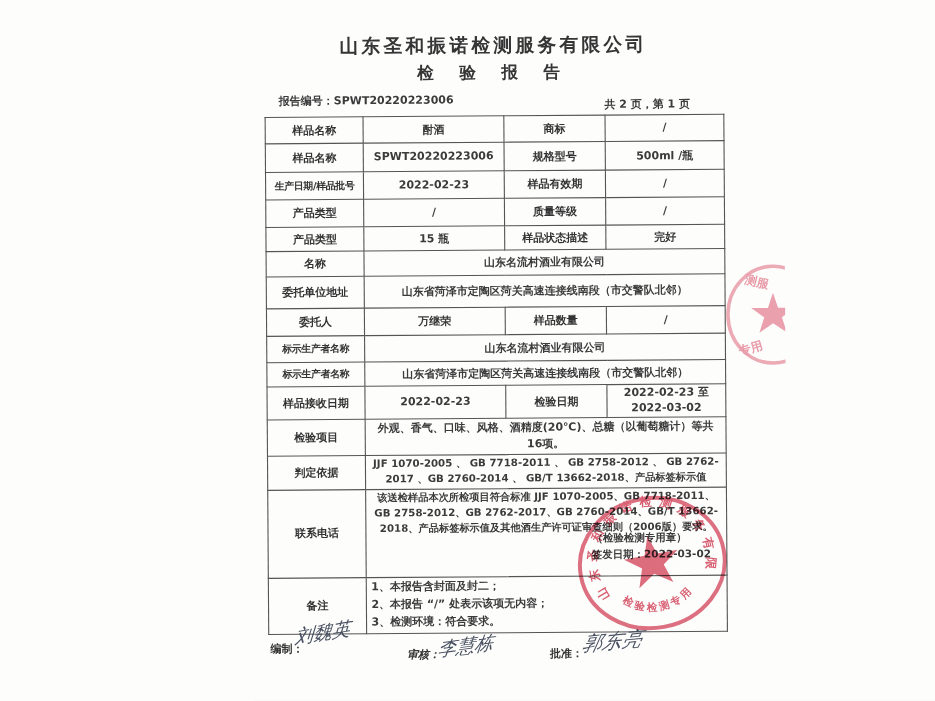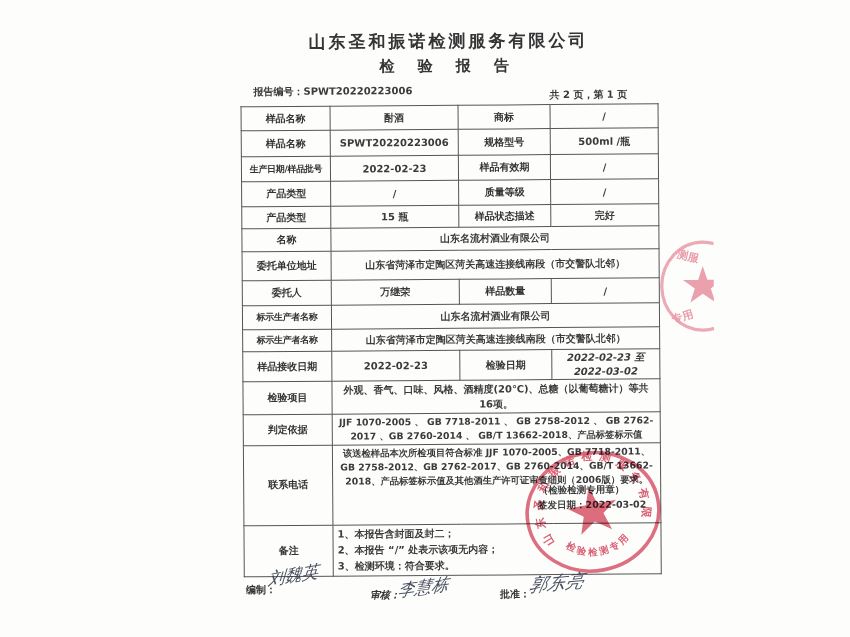--- a/index.html
+++ b/index.html
@@ -21,21 +21,21 @@
     border:1px solid #555;padding:1px 4px;vertical-align:middle;text-align:center;
     font-weight:600;overflow:hidden;
   }
   td.lab{color:#333;}
   td.sm{font-size:9px;letter-spacing:-0.3px;}
   td.left{text-align:left;padding:3px 7px;line-height:1.5;font-weight:600;}
   td.f9{font-size:9.3px;}
   .concl-cell{position:relative;vertical-align:top !important;}
   .concl-note{position:absolute;right:36px;bottom:26px;font-size:9.5px;}
   .concl-date{position:absolute;right:14px;bottom:11px;font-size:9.5px;}
-  .two-line div{line-height:1.35;font-style:italic;}
+  .two-line div{line-height:1.35;}
   .notes div{text-align:left;line-height:1.6;}
   .footer-label{position:absolute;font-size:10px;font-weight:700;color:#333;}
   .sig{
     position:absolute;font-family:"DejaVu Serif","Liberation Serif",serif;font-style:italic;
     color:#3a4254;opacity:.92;white-space:nowrap;
   }
   .sig1{left:266px;top:563px;font-size:17px;transform:rotate(-9deg) skewX(-14deg);}
   .sig2{left:396px;top:576px;font-size:17px;transform:rotate(-7deg) skewX(-16deg);}
   .sig3{left:528px;top:572px;font-size:18px;transform:rotate(-5deg) skewX(-18deg);}
   .stamp-main{

